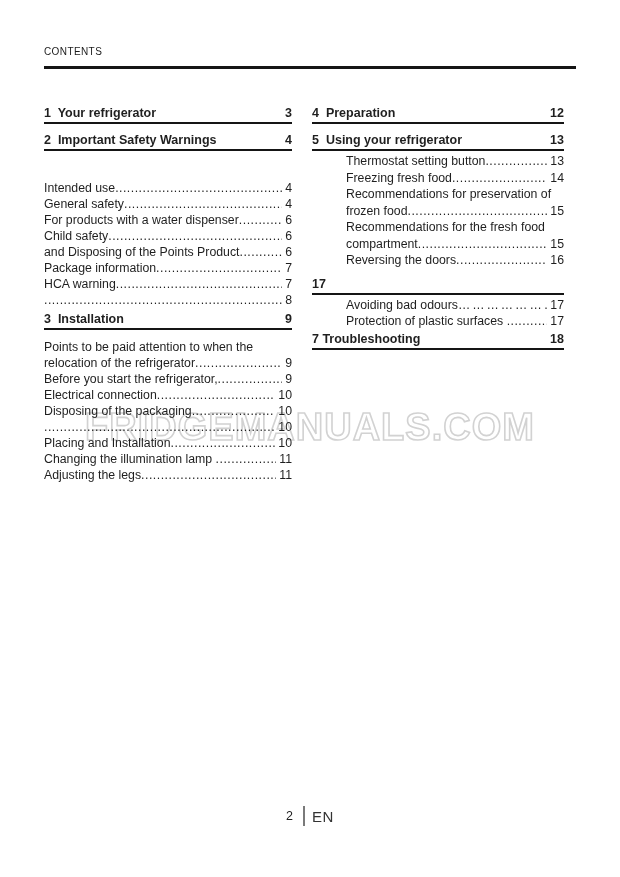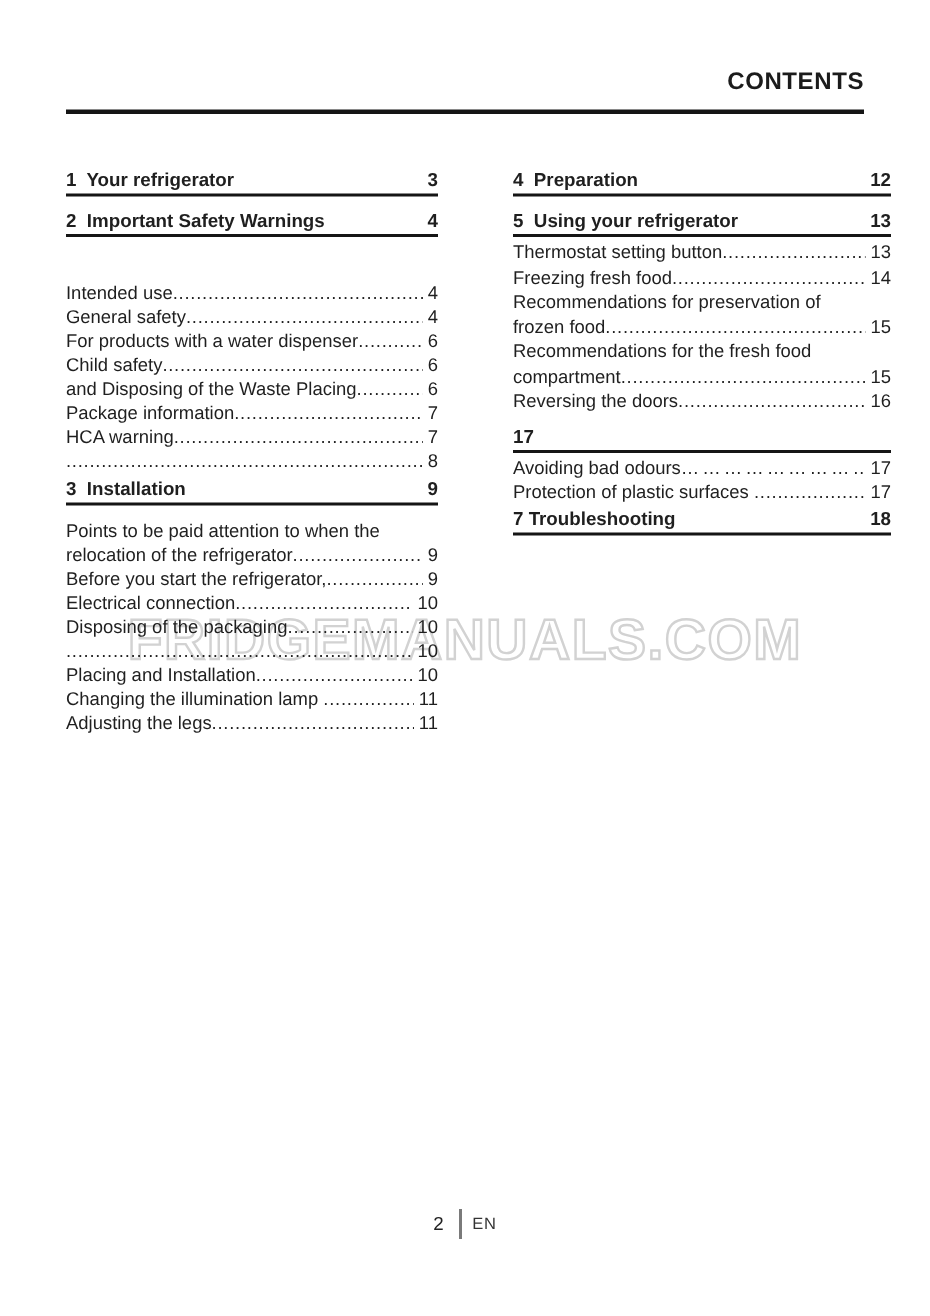--- a/index.html
+++ b/index.html
@@ -7,42 +7,42 @@
     position:relative;
     width:620px;height:877px;
     background:#ffffff;
     font-family:"Liberation Sans", sans-serif;
     color:#1f1f1f;
     overflow:hidden;
   }
   .content{position:relative;z-index:1;}
   .doc-header{margin:46px 44px 0 44px;}
   .doc-title{
-    font-size:16px;font-weight:bold;letter-spacing:0.4px;color:#1b1b1b;text-align:right;
+    font-size:10px;font-weight:normal;letter-spacing:0.4px;color:#1b1b1b;
   }
   .header-rule{
     margin:9px 44px 0 44px;height:3px;background:#151515;
   }
   .columns{
-    display:flex;gap:50px;margin:37px 44px 0 44px;
+    display:flex;gap:20px;margin:37px 44px 0 44px;
   }
   .col{display:flex;flex-direction:column;}
   .col-left{width:248px;}
   .col-right{width:252px;}
   .row{display:flex;align-items:baseline;}
   .heading{
     justify-content:space-between;
     font-weight:bold;font-size:12.5px;line-height:14px;
     border-bottom:2px solid #151515;
     padding-bottom:2px;margin-bottom:9px;
   }
   .h-label{white-space:pre;}
   .h-page{white-space:pre;}
   .item,.wrapline{font-size:12.3px;line-height:16px;}
-  .col-right .item,.col-right .wrapline{line-height:16.5px;}
+  .col-right .item,.col-right .wrapline{line-height:16.5px;margin-left:34px;}
   .i-label{white-space:pre;flex:0 0 auto;}
   .i-dots{
     flex:1 1 auto;overflow:hidden;white-space:nowrap;
     letter-spacing:0.5px;
   }
   .i-dots.ellipsis-dots{letter-spacing:2px;}
   .i-page{flex:0 0 auto;text-align:right;white-space:pre;padding-left:3px;}
   .gap-lg{height:20px;}
   .gap-sm{height:4px;}
   .heading.mt-sm{margin-top:4px;}
@@ -58,21 +58,21 @@
     white-space:nowrap;
     user-select:none;
   }
   .doc-footer{
     position:absolute;z-index:1;
     left:0;right:0;top:806px;
     display:flex;align-items:center;justify-content:center;
   }
   .footer-page{font-size:12.5px;color:#222;}
   .footer-bar{width:2px;height:20px;background:#7a7a7a;margin:0 7px 0 10px;}
-  .footer-lang{font-size:11px;color:#333;letter-spacing:0.5px;}
+  .footer-lang{font-size:15px;color:#333;letter-spacing:0.5px;}
 </style>
 </head>
 <body>
 
 <div class="page">
 
   <div class="watermark">FRIDGEMANUALS.COM</div>
 
   <div class="content">
 
@@ -111,21 +111,21 @@
           <span class="i-label">For products with a water dispenser</span>
           <span class="i-dots">......................................................................</span>
           <span class="i-page">6</span>
         </div>
         <div class="row item">
           <span class="i-label">Child safety</span>
           <span class="i-dots">......................................................................</span>
           <span class="i-page">6</span>
         </div>
         <div class="row item">
-          <span class="i-label">and Disposing of the Waste Placing</span>
+          <span class="i-label">and Disposing of the Points Product</span>
           <span class="i-dots">......................................................................</span>
           <span class="i-page">6</span>
         </div>
         <div class="row item">
           <span class="i-label">Package information</span>
           <span class="i-dots">......................................................................</span>
           <span class="i-page">7</span>
         </div>
         <div class="row item">
           <span class="i-label">HCA warning</span>

